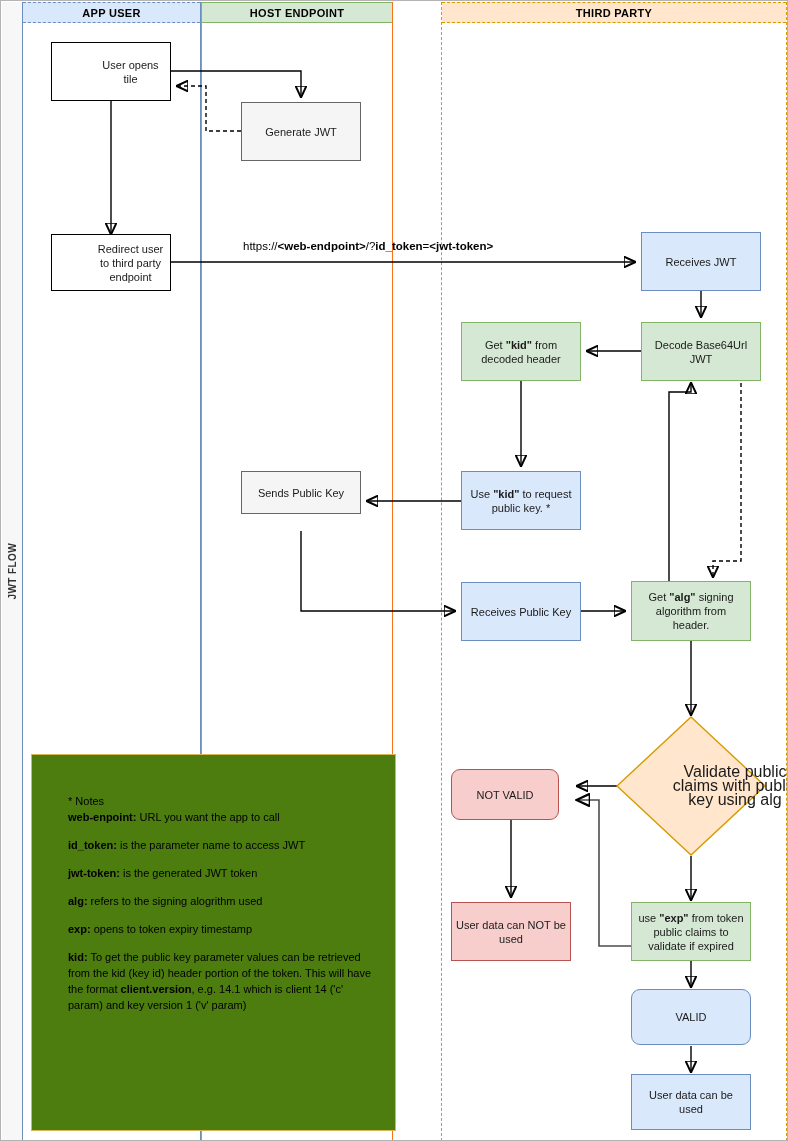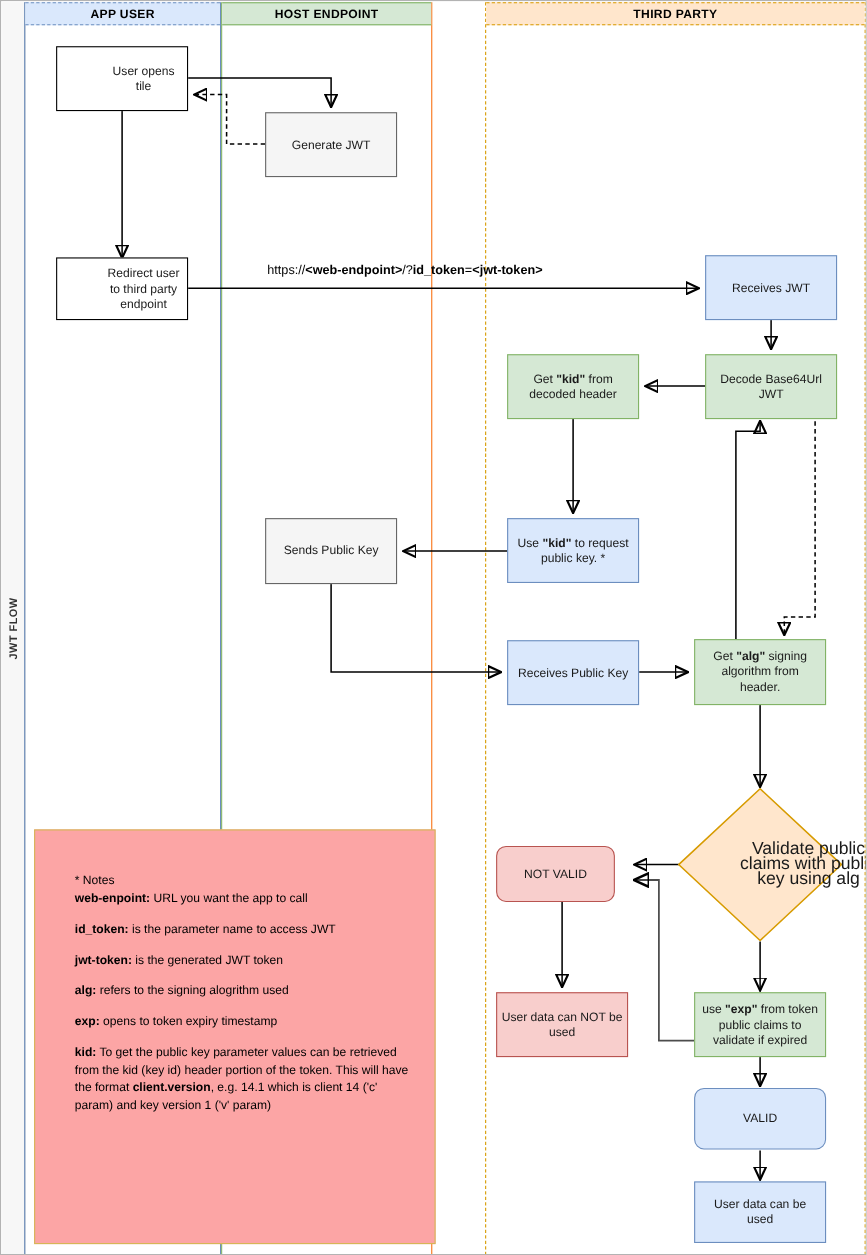--- a/index.html
+++ b/index.html
@@ -43,21 +43,21 @@
   .diamond .dshape{position:absolute;left:0;top:0;width:100%;height:100%;}
   .diamond .dtext{position:absolute;left:8%;top:0;width:84%;height:100%;
      display:flex;align-items:center;justify-content:center;text-align:center;
      font-size:16px;line-height:14px;color:#1a1a1a;margin-left:44px;}
 
   
   .flabel{position:absolute;font-size:11.5px;color:#000;white-space:nowrap;background:transparent;}
   .flabel b{font-weight:bold;}
 
   
-  .notes{position:absolute;box-sizing:border-box;background:#fca5a5;border:1px solid #d6b656;
+  .notes{position:absolute;box-sizing:border-box;background:#4d7c0f;border:1px solid #d6b656;
          font-size:11px;line-height:16px;color:#000;padding:38px 16px 10px 36px;}
   .notes p{margin:0 0 12px 0;}
   .notes p.tight{margin:0 0 0 0;}
   .notes b{font-weight:bold;}
 
   
   svg.edges{position:absolute;left:0;top:0;width:788px;height:1141px;pointer-events:none;}
   svg.edges path, svg.edges line{fill:none;stroke:#000;stroke-width:1.4;}
   svg.edges .dash{stroke-dasharray:4 3;}
   svg.edges .thick{stroke:#4d4d4d;stroke-width:1.6;}
@@ -147,21 +147,21 @@
   </div>
 
   <div class="node n-green" style="left:640px;top:321px;width:120px;height:59px;">
     <span>Decode Base64Url JWT</span>
   </div>
 
   <div class="node n-green" style="left:460px;top:321px;width:120px;height:59px;">
     <span><span>Get </span><b>"kid"</b><span> from decoded header</span></span>
   </div>
 
-  <div class="node n-grey" style="left:240px;top:470px;width:120px;height:60px;">
+  <div class="node n-grey" style="left:240px;top:470px;width:120px;height:43px;">
     <span>Sends Public Key</span>
   </div>
 
   <div class="node n-blue" style="left:460px;top:470px;width:120px;height:59px;">
     <span><span>Use </span><b>"kid"</b><span> to request public key. *</span></span>
   </div>
 
   <div class="node n-blue" style="left:460px;top:581px;width:120px;height:59px;">
     <span>Receives Public Key</span>
   </div>

